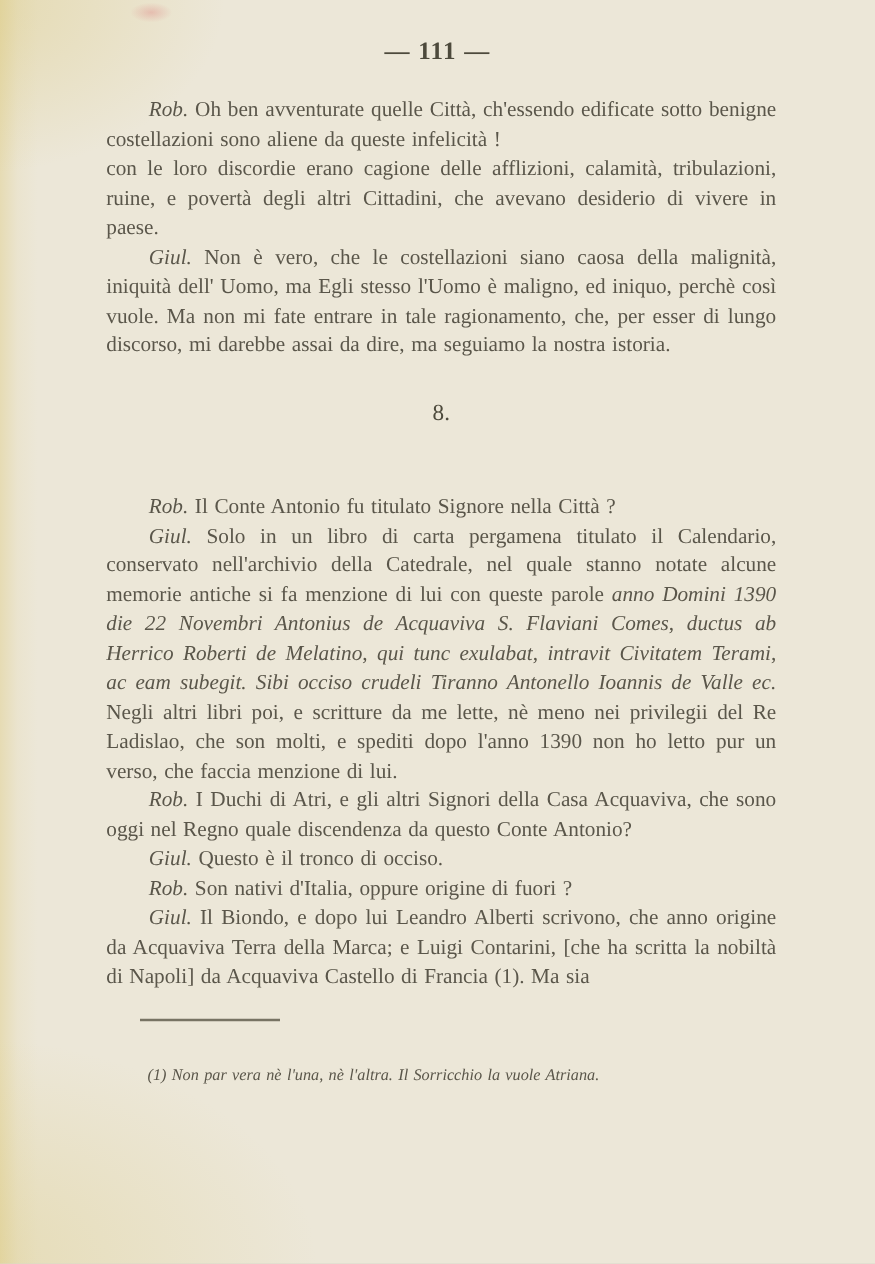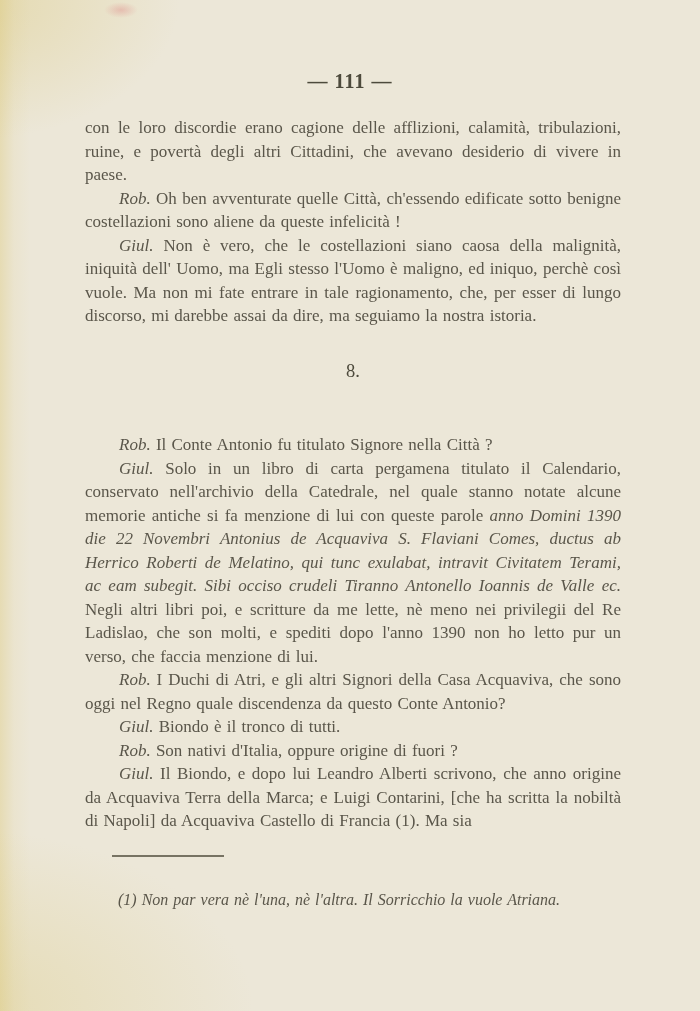--- a/index.html
+++ b/index.html
@@ -28,21 +28,20 @@
     background:radial-gradient(ellipse at center, rgba(221,128,128,0.38), rgba(221,128,128,0) 70%);
     pointer-events:none;
   }
   .page-header{
     padding-top:30px;
     text-align:center;
     font-size:20px;
     font-weight:bold;
     letter-spacing:1px;
     color:var(--ink-dark);
-    margin-top:40px;
   }
   .text-body{
     margin:23px 79px 0 85px; 
     font-size:17px;
     line-height:23.5px;
     text-align:justify;
     word-spacing:1px;
   }
   p.para{margin:0;}
   p.para.indent{text-indent:34px;}
@@ -53,39 +52,39 @@
     font-size:18.5px;
     color:var(--ink-dark);
   }
   .footnote-rule{
     width:112px;height:2px;
     margin:22px 0 0 27px;
     background:#777363;
   }
   p.footnote{
     margin:32px 0 0 0;
-    font-size:16px;
+    font-size:13px;
     line-height:22px;
     text-indent:33px;
     text-align:justify;
   }
 </style>
 </head>
 <body>
 
 <div class="page">
   <div class="smudge"></div>
   <div class="page-header">— 111 —</div>
   <div class="text-body" id="text-body">
+      <p class="para indent"><span class="it">Rob.</span><span class=""> Oh ben avventurate quelle Città, ch'essendo edificate sotto benigne costellazioni sono aliene da queste infelicità !</span></p>
       <p class="para"><span class="">con le loro discordie erano cagione delle afflizioni, calamità, tribulazioni, ruine, e povertà degli altri Cittadini, che avevano desiderio di vivere in paese.</span></p>
-      <p class="para indent"><span class="it">Rob.</span><span class=""> Oh ben avventurate quelle Città, ch'essendo edificate sotto benigne costellazioni sono aliene da queste infelicità !</span></p>
       <p class="para indent"><span class="it">Giul.</span><span class=""> Non è vero, che le costellazioni siano caosa della malignità, iniquità dell' Uomo, ma Egli stesso l'Uomo è maligno, ed iniquo, perchè così vuole. Ma non mi fate entrare in tale ragionamento, che, per esser di lungo discorso, mi darebbe assai da dire, ma seguiamo la nostra istoria.</span></p>
       <div class="section-heading">8.</div>
       <p class="para indent"><span class="it">Rob.</span><span class=""> Il Conte Antonio fu titulato Signore nella Città ?</span></p>
       <p class="para indent"><span class="it">Giul.</span><span class=""> Solo in un libro di carta pergamena titulato il Calendario, conservato nell'archivio della Catedrale, nel quale stanno notate alcune memorie antiche si fa menzione di lui con queste parole </span><span class="it">anno Domini 1390 die 22 Novembri Antonius de Acquaviva S. Flaviani Comes, ductus ab Herrico Roberti de Melatino, qui tunc exulabat, intravit Civitatem Terami, ac eam subegit. Sibi occiso crudeli Tiranno Antonello Ioannis de Valle ec.</span><span class=""> Negli altri libri poi, e scritture da me lette, nè meno nei privilegii del Re Ladislao, che son molti, e spediti dopo l'anno 1390 non ho letto pur un verso, che faccia menzione di lui.</span></p>
       <p class="para indent"><span class="it">Rob.</span><span class=""> I Duchi di Atri, e gli altri Signori della Casa Acquaviva, che sono oggi nel Regno quale discendenza da questo Conte Antonio?</span></p>
-      <p class="para indent"><span class="it">Giul.</span><span class=""> Biondo è il tronco di tutti.</span></p>
+      <p class="para indent"><span class="it">Giul.</span><span class=""> Questo è il tronco di occiso.</span></p>
       <p class="para indent"><span class="it">Rob.</span><span class=""> Son nativi d'Italia, oppure origine di fuori ?</span></p>
       <p class="para indent"><span class="it">Giul.</span><span class=""> Il Biondo, e dopo lui Leandro Alberti scrivono, che anno origine da Acquaviva Terra della Marca; e Luigi Contarini, [che ha scritta la nobiltà di Napoli] da Acquaviva Castello di Francia (1). Ma sia</span></p>
       <div class="footnote-rule"></div>
       <p class="footnote"><span class="it">(1) Non par vera nè l'una, nè l'altra. Il Sorricchio la vuole Atriana.</span></p>
     </div>
 </div>
 
 </body></html>

